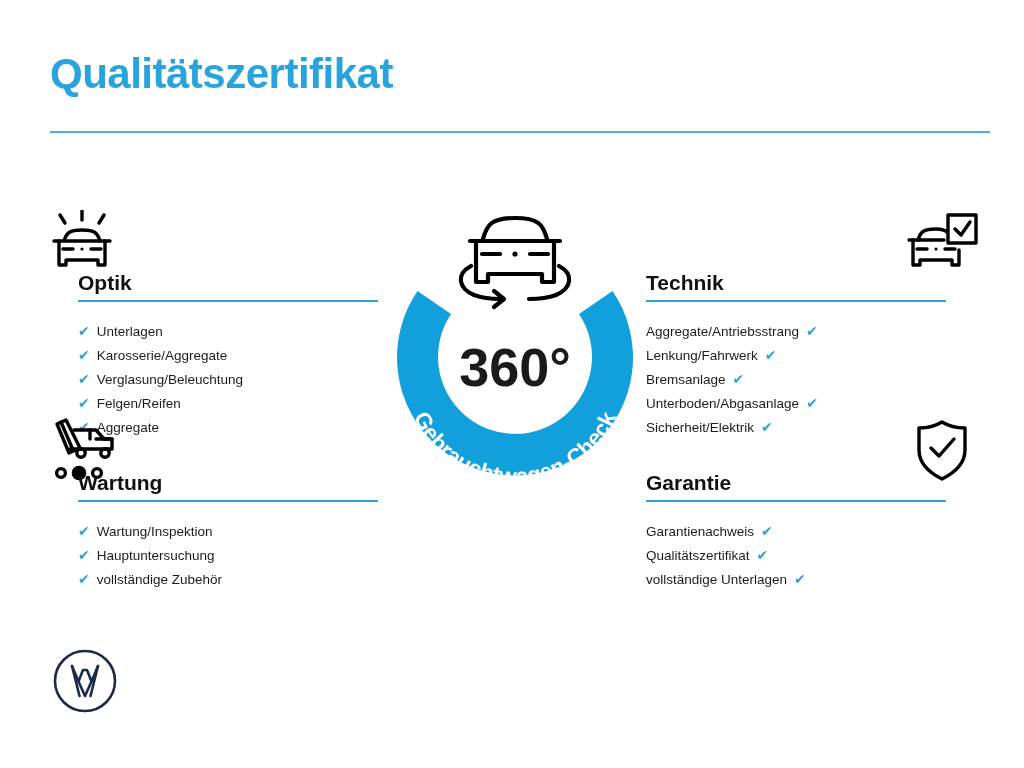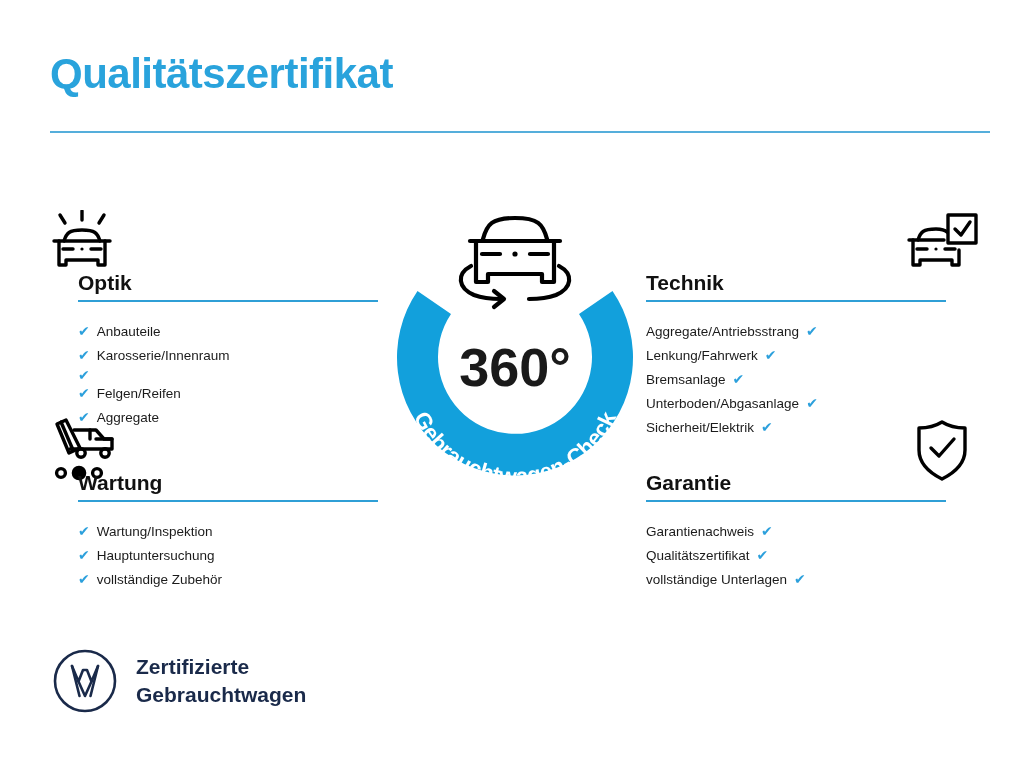--- a/index.html
+++ b/index.html
@@ -162,28 +162,29 @@
   </div>
 
   <div class="section left" style="top:237px;">
     <div class="sec-head">
       <div class="sec-title">Optik</div>
       <div class="sec-rule"></div>
     </div>
     <ul class="sec-list">
       <li>
         <span class="check">✔</span>
-        <span>Anbauteile</span>
-      </li>
-      <li>
-        <span class="check">✔</span>
-        <span>Karosserie/Innenraum</span>
-      </li>
-      <li>
-        <span class="check">✔</span>
+        <span>Unterlagen</span>
+      </li>
+      <li>
+        <span class="check">✔</span>
+        <span>Karosserie/Aggregate</span>
+      </li>
+      <li>
+        <span class="check">✔</span>
+        <span>Verglasung/Beleuchtung</span>
       </li>
       <li>
         <span class="check">✔</span>
         <span>Felgen/Reifen</span>
       </li>
       <li>
         <span class="check">✔</span>
         <span>Aggregate</span>
       </li>
     </ul>
@@ -341,19 +342,15 @@
   <div id="brand">
     <div id="brand-logo">
       <svg viewBox="0 0 66 66" fill="none" stroke="#1A2A4A" stroke-width="2.6" stroke-linecap="round" stroke-linejoin="round">
         <circle cx="33" cy="33" r="30"></circle>
         <path d="M20 18 L26.5 33.5 L31 22 L35 22 L39.5 33.5 L46 18"></path>
         <path d="M26.5 33.5 L33 48 L39.5 33.5"></path>
         <path d="M20 18 L27.5 48"></path>
         <path d="M46 18 L38.5 48"></path>
       </svg>
     </div>
-    <div id="brand-text">
-      <div>Zertifizierte</div>
-      <div>Gebrauchtwagen</div>
-    </div>
   </div>
 
 </div>
 
 </body></html>

